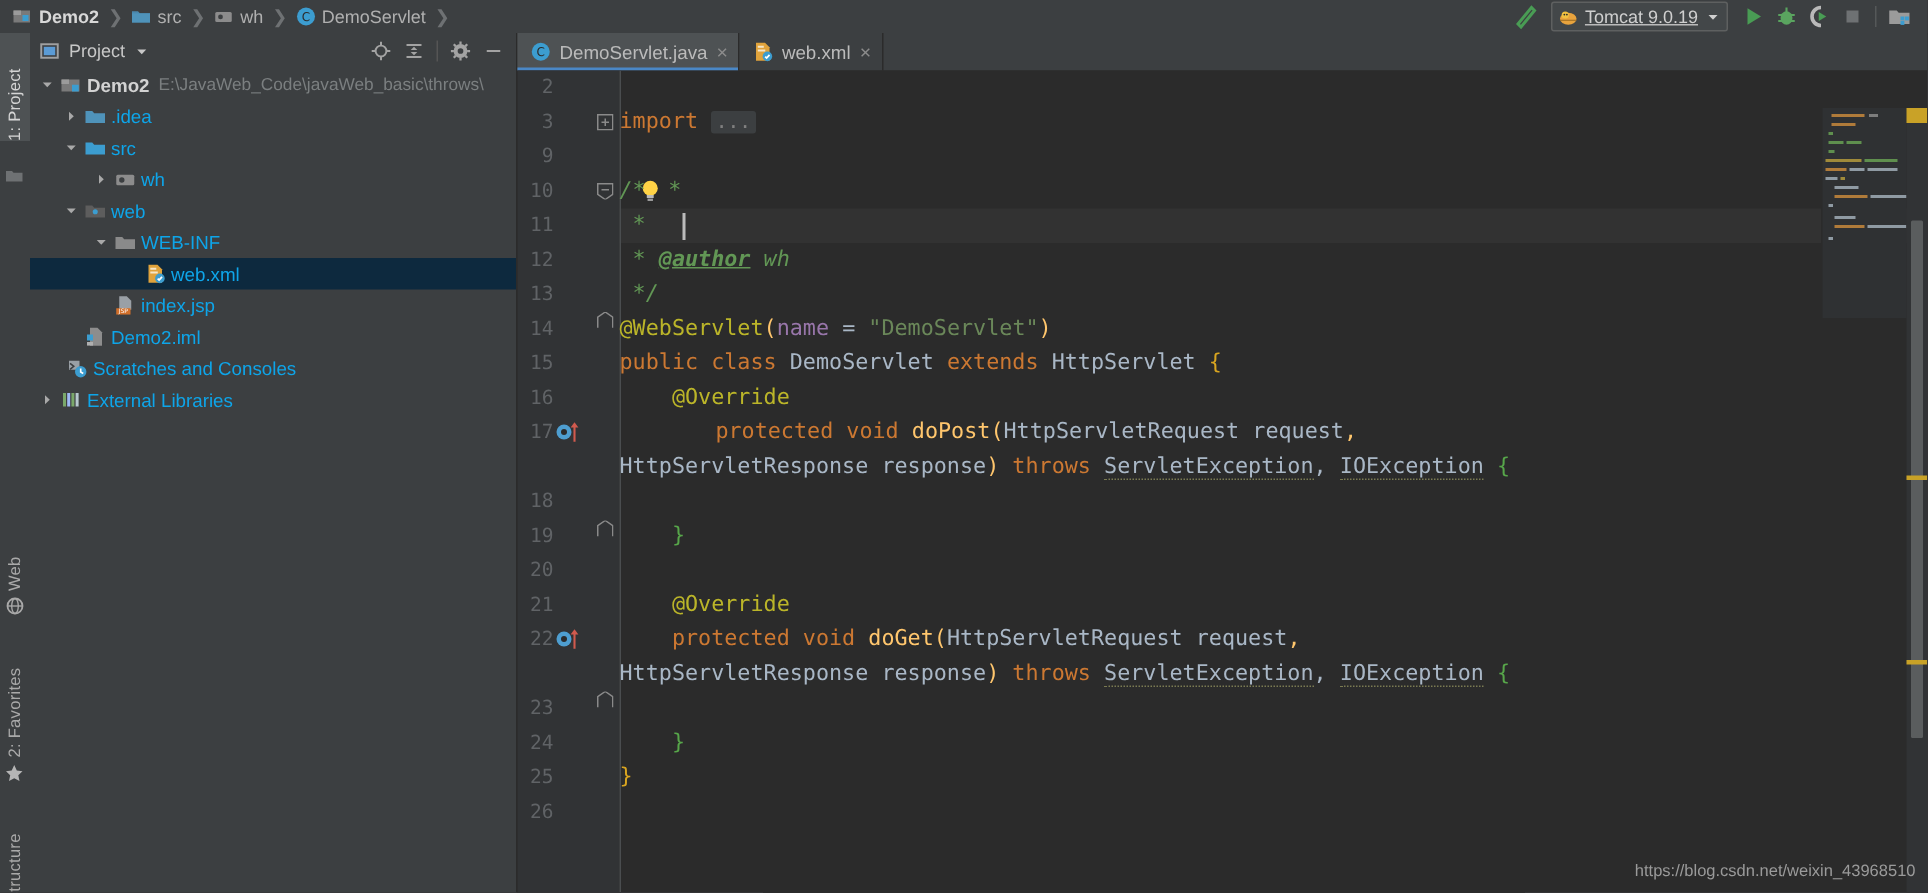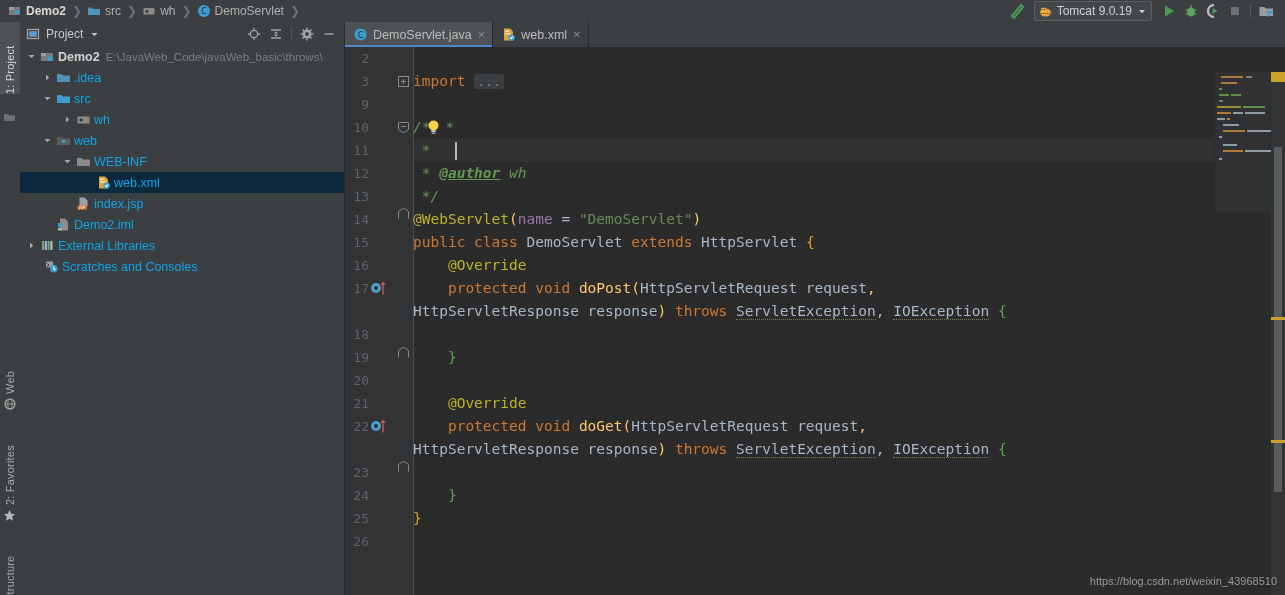--- a/index.html
+++ b/index.html
@@ -47,20 +47,21 @@
     display: flex; align-items: center; justify-content: center;
   }
   .runcfg {
     display: flex; align-items: center;
     height: 18px;
     border: 1px solid #5e6060;
     border-radius: 2px;
     background: #434749;
     padding: 0 4px 0 3px;
     margin: 0 6px;
+    text-decoration: underline;
   }
   .runcfg .label { font-size: 12px; color: #cfcfcf; padding: 0 5px 0 4px; }
   .tb-sep { width:1px; height:14px; background:#555859; margin:0 4px; }
 
   
   #leftstrip {
     position: absolute; left: 0; top: 22px;
     width: 20px; height: 573px;
     background: #3c3f41;
     border-right: 1px solid #2b2b2b;
@@ -538,47 +539,47 @@
         <span class="ticon">
           <svg class="svgi" width="15" height="15" viewBox="0 0 15 15">
             <path d="M4 1.5h5l3 3v9H4z" fill="#8d8d8d"></path>
             <rect x="2" y="6" width="4" height="4" fill="#3c9dd0"></rect>
             <rect x="2" y="11" width="4" height="2.4" fill="#b0b0b0"></rect>
           </svg>
         </span>
         <span class="tlabel">Demo2.iml</span>
       </div>
 
+      <div class="trow" style="padding-left:22px;">
+        <span class="ticon">
+          <svg class="svgi" width="15" height="15" viewBox="0 0 15 15">
+            <path d="M2 2.5h7v6H2z" fill="#9aa0a6"></path>
+            <path d="M2.7 4.2l2.5 2-2.5 2" stroke="#3c3f41" stroke-width="1" fill="none"></path>
+            <circle cx="9.8" cy="9.8" r="3.8" fill="#3c9dd0"></circle>
+            <path d="M9.8 7.6v2.4l1.7 1" stroke="#fff" stroke-width="1.1" fill="none"></path>
+          </svg>
+        </span>
+        <span class="tlabel">Scratches and Consoles</span>
+      </div>
+
       <div class="trow" style="padding-left:4px;">
         <span class="tw">
           <svg class="svgi" width="9" height="9" viewBox="0 0 9 9">
               <path d="M3 1.5 L6.2 4.5 L3 7.5 Z" fill="#a9a9a9"></path>
             </svg>
         </span>
         <span class="ticon">
           <svg class="svgi" width="15" height="15" viewBox="0 0 15 15">
             <rect x="2" y="3" width="2" height="9" fill="#7aa86a"></rect>
             <rect x="4.8" y="3" width="2" height="9" fill="#9fb9f5"></rect>
             <rect x="7.6" y="3" width="2" height="9" fill="#7aa86a"></rect>
             <rect x="10.4" y="3" width="2" height="9" fill="#b7c8cf"></rect>
           </svg>
         </span>
         <span class="tlabel">External Libraries</span>
-      </div>
-
-      <div class="trow" style="padding-left:22px;">
-        <span class="ticon">
-          <svg class="svgi" width="15" height="15" viewBox="0 0 15 15">
-            <path d="M2 2.5h7v6H2z" fill="#9aa0a6"></path>
-            <path d="M2.7 4.2l2.5 2-2.5 2" stroke="#3c3f41" stroke-width="1" fill="none"></path>
-            <circle cx="9.8" cy="9.8" r="3.8" fill="#3c9dd0"></circle>
-            <path d="M9.8 7.6v2.4l1.7 1" stroke="#fff" stroke-width="1.1" fill="none"></path>
-          </svg>
-        </span>
-        <span class="tlabel">Scratches and Consoles</span>
       </div>
 
     </div>
   </div>
 
   <div id="editor-area">
 
     <div id="tabbar">
       <div class="etab active">
         <span>
@@ -700,21 +701,21 @@
         <div class="cline" style="top:115px;"><span class="cmt"> * </span><span class="cmttag">@author</span><span class="cmt"> wh</span></div>
 
         <div class="cline" style="top:138px;"><span class="cmt"> */</span></div>
 
         <div class="cline" style="top:161px;"><span class="anno">@WebServlet</span><span class="fn">(</span><span class="field">name</span> <span class="ident">=</span> <span class="str">"DemoServlet"</span><span class="fn">)</span></div>
 
         <div class="cline" style="top:184px;"><span class="kw">public class</span> <span class="ident">DemoServlet </span><span class="kw">extends</span> <span class="ident">HttpServlet </span><span class="ybrace">{</span></div>
 
         <div class="cline" style="top:207px;">    <span class="anno">@Override</span></div>
 
-        <div class="cline" style="top:230px;">    <span class="kw">protected void</span> <span class="fn">doPost</span><span class="fn">(</span><span class="ident">HttpServletRequest request</span><span class="fn">,</span></div>
+        <div class="cline" style="top:230px;padding-left:29px;">    <span class="kw">protected void</span> <span class="fn">doPost</span><span class="fn">(</span><span class="ident">HttpServletRequest request</span><span class="fn">,</span></div>
 
         <div class="cline" style="top:253px;"><span class="ident">HttpServletResponse response</span><span class="fn">)</span> <span class="kw">throws</span> <span class="warnul">ServletException</span><span class="ident">,</span> <span class="warnul">IOException</span> <span class="gbrace">{</span></div>
 
         <div class="cline" style="top:276px;"></div>
 
         <div class="cline" style="top:299px;">    <span class="gbrace">}</span></div>
 
         <div class="cline" style="top:322px;"></div>
 
         <div class="cline" style="top:345px;">    <span class="anno">@Override</span></div>

